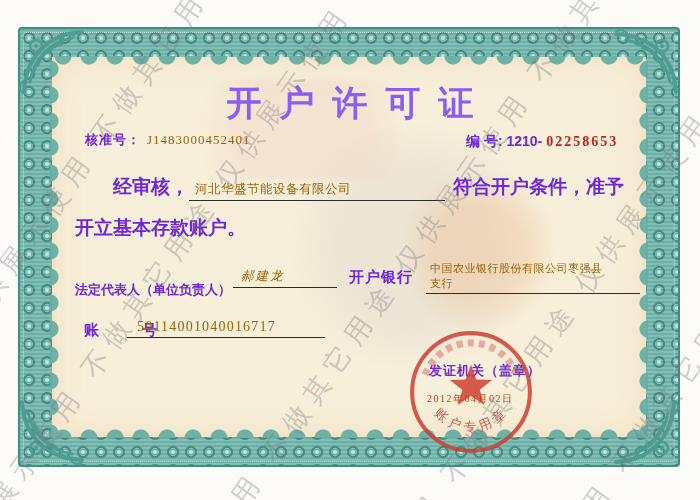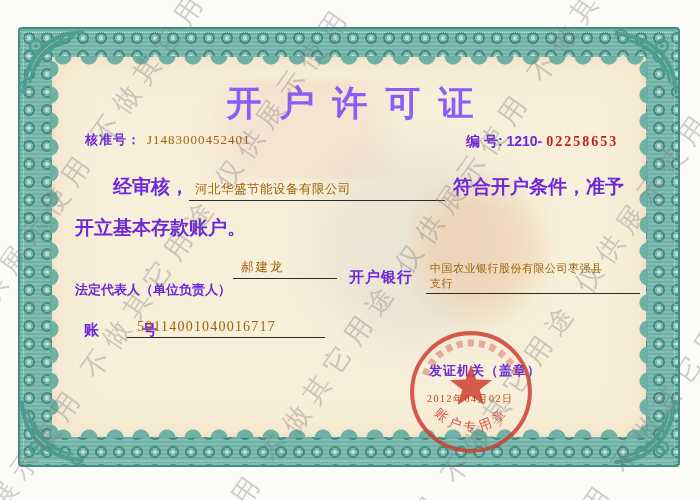--- a/index.html
+++ b/index.html
@@ -59,22 +59,22 @@
   .serial{position:absolute;left:466px;top:133px;font-size:14px;}
   .serial .num{font-family:"Liberation Serif",serif;font-weight:700;letter-spacing:2px;}
   .line1{position:absolute;left:113px;top:174px;white-space:nowrap;}
   .line1 .big{font-size:19px;}
   .u-company{display:inline-block;width:246px;border-bottom:1.4px solid #2b2b2b;
              vertical-align:baseline;padding:0 4px 2px 6px;}
   .u-company .val{font-size:12.5px;letter-spacing:.5px;}
   .line1 .after{margin-left:8px;}
   .line2{position:absolute;left:75px;top:215px;font-size:19px;}
   .rep-label{position:absolute;left:75px;top:281px;font-size:13px;}
-  .u-rep{position:absolute;left:233px;top:253px;width:104px;height:26px;
-         border-bottom:1.4px solid #2b2b2b;display:flex;align-items:flex-end;padding:0 0 2px 8px;box-sizing:border-box;}
+  .u-rep{position:absolute;left:233px;top:262px;width:104px;height:26px;
+         border-bottom:1.4px solid #2b2b2b;display:flex;align-items:flex-end;padding:0 0 2px 8px;box-sizing:border-box;font-style:italic;}
   .u-rep .val{font-size:12.5px;letter-spacing:2px;}
   .bank-label{position:absolute;left:349px;top:268px;font-size:15px;letter-spacing:1px;}
   .u-bank{position:absolute;left:426px;top:251px;width:214px;height:43px;
           border-bottom:1.4px solid #2b2b2b;display:flex;align-items:flex-end;padding:0 0 2px 4px;box-sizing:border-box;}
   .u-bank .val{font-size:11px;line-height:1.35;width:178px;letter-spacing:.5px;}
   .acct-label{position:absolute;left:84px;top:321px;font-size:15px;letter-spacing:14px;}
   .u-acct{position:absolute;left:127px;top:312px;width:198px;height:26px;
           border-bottom:1.4px solid #2b2b2b;display:flex;align-items:flex-end;padding:0 0 2px 10px;box-sizing:border-box;}
   .u-acct .val{font-size:14px;letter-spacing:1.2px;}
   .issuer{position:absolute;left:429px;top:362px;font-size:13px;letter-spacing:1px;}

